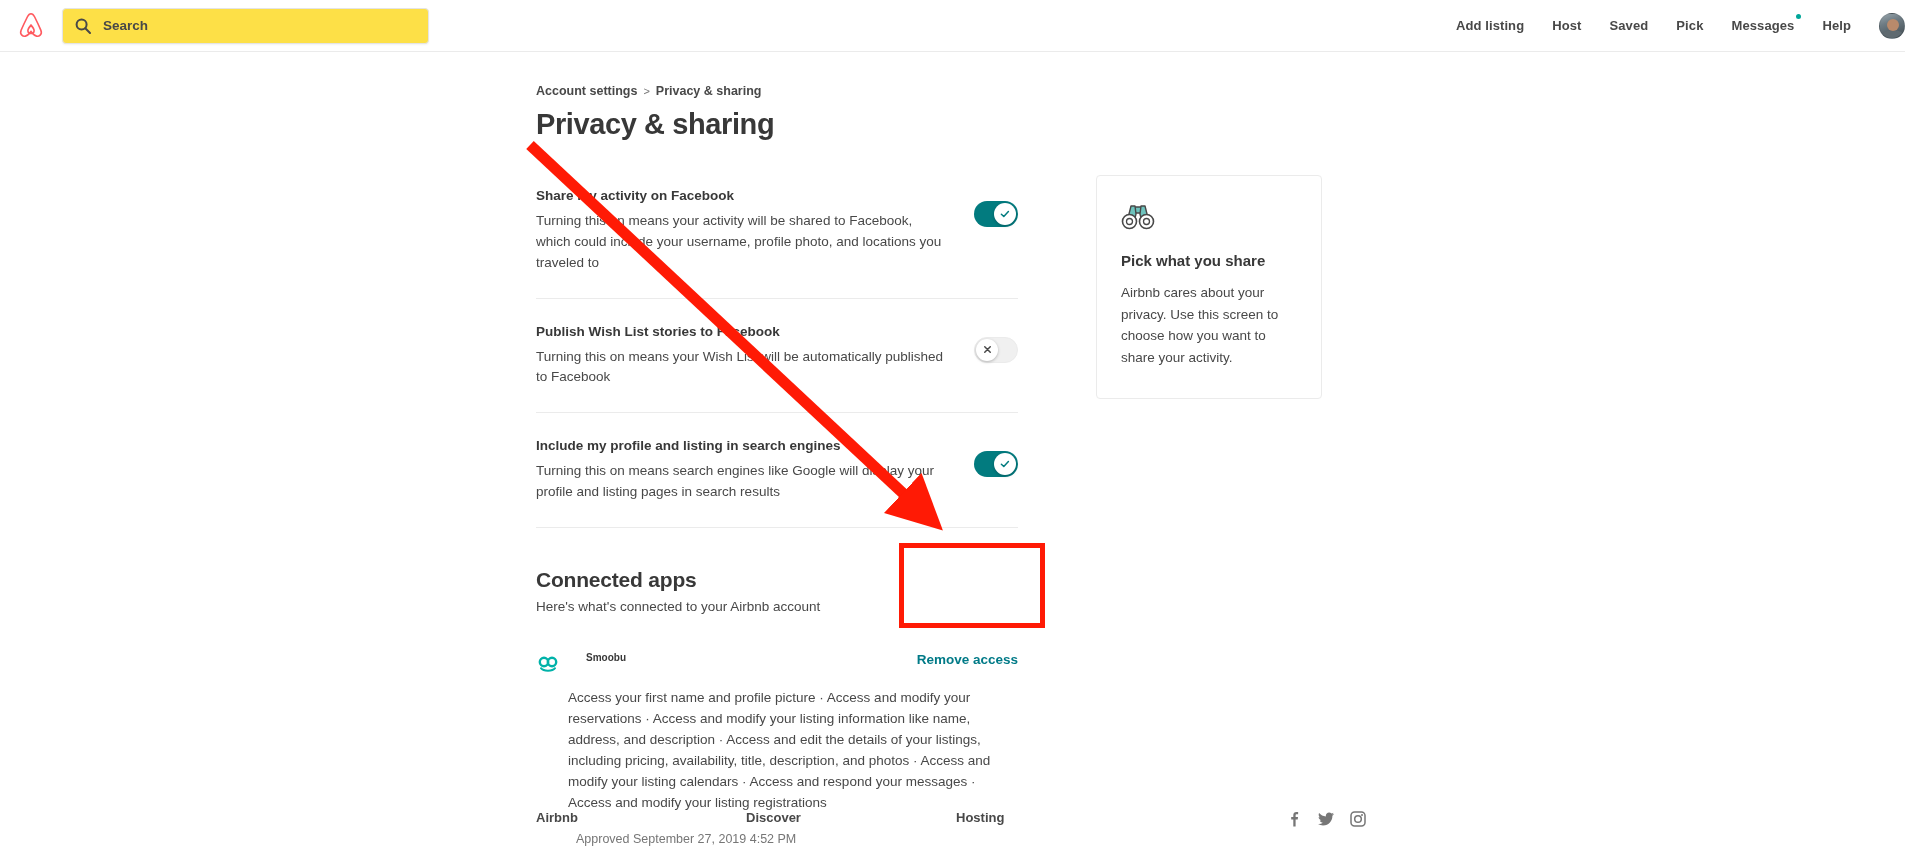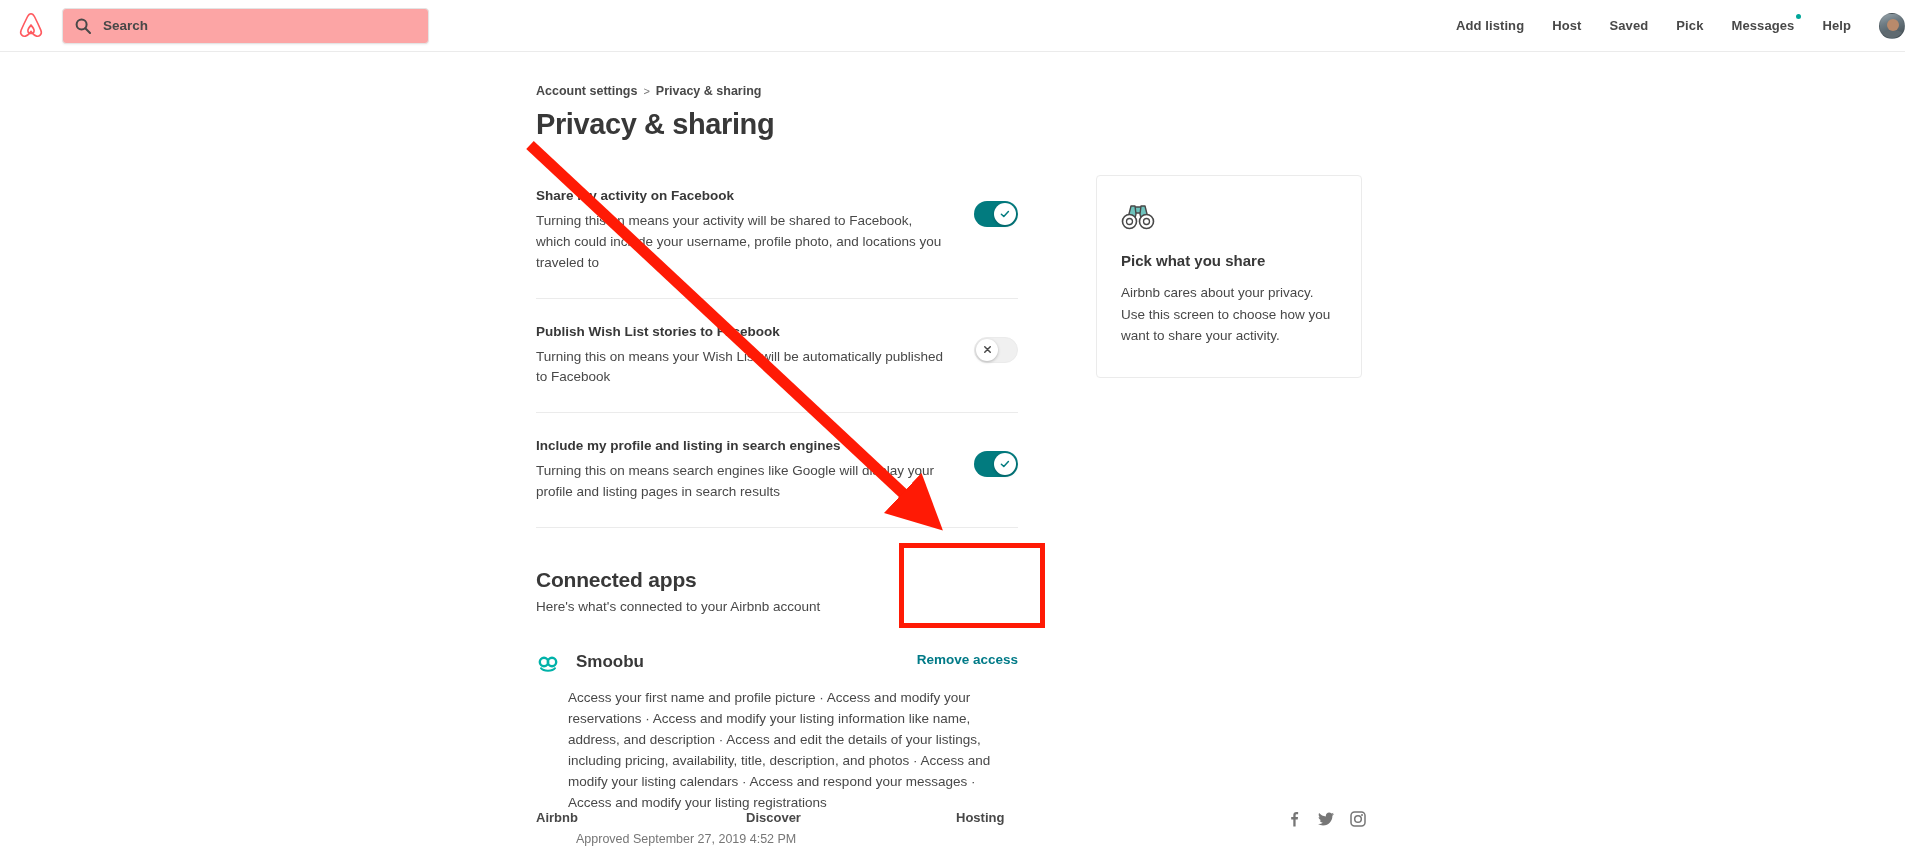--- a/index.html
+++ b/index.html
@@ -22,21 +22,21 @@
   }
   .logo-wrap {
     width: 62px; height: 52px;
     display: flex; align-items: center; justify-content: center;
     flex: 0 0 auto;
   }
   .search-box {
     width: 367px; height: 36px;
     border: 1px solid #e4e4e4;
     border-radius: 4px;
-    background: #fca5a5;
+    background: #fde047;
     display: flex; align-items: center;
     padding: 0 12px;
     box-shadow: 0 1px 2px rgba(0,0,0,0.05);
     flex: 0 0 auto;
   }
   .search-icon { width: 16px; height: 16px; flex:0 0 auto; display:block; margin-right: 12px; }
   .search-input {
     border: none; outline: none; background: transparent;
     font-family: "Liberation Sans", sans-serif;
     font-size: 13.5px; color: #484848; font-weight: 600;
@@ -69,21 +69,21 @@
   }
   .avatar .body {
     position:absolute; left: 2px; bottom: -4px;
     width: 22px; height: 12px; border-radius: 50% 50% 0 0;
     background:#5f6a70;
   }
 
   
   .content { position: absolute; top: 52px; left: 0; width: 1905px; }
   .col-main { position: absolute; left: 536px; top: 32px; width: 482px; }
-  .col-side { position: absolute; left: 1096px; top: 123px; width: 266px; }
+  .col-side { position: absolute; left: 1096px; top: 123px; width: 226px; }
 
   .breadcrumb { display: flex; align-items: center; font-size: 12.5px; gap: 6px; }
   .crumb { color: #484848; font-weight: 600; cursor: pointer; }
   .crumb-sep { color: #767676; font-size: 11px; }
   .crumb-current { color: #484848; font-weight: 600; }
 
   .page-title {
     font-size: 29px; font-weight: 700; color: #383838;
     margin-top: 10px; letter-spacing: -0.4px;
   }
@@ -123,21 +123,21 @@
   .section-connected { margin-top: 40px; }
   .section-heading {
     font-size: 21px; font-weight: 700; color: #383838;
     letter-spacing: -0.2px;
   }
   .section-sub { font-size: 13.5px; color: #484848; margin-top: 7px; }
 
   .app-block { margin-top: 38px; padding-bottom: 30px; border-bottom: 1px solid #ebebeb; }
   .app-head { display: flex; align-items: flex-start; }
   .app-logo { width: 24px; height: 24px; flex: 0 0 auto; margin-right: 16px; margin-top:1px;}
-  .app-name { font-size: 17px; font-weight: 700; color: #383838; flex: 1 1 auto; }
+  .app-name { font-size: 10px; font-weight: 700; color: #383838; flex: 1 1 auto; margin-left: 10px; }
   .app-action {
     font-size: 13.5px; font-weight: 700; color: #007a87;
     cursor: pointer; flex: 0 0 auto; text-decoration: none;
   }
   .app-scopes {
     margin-left: 32px; margin-top: 11px;
     font-size: 13.5px; color: #484848; line-height: 1.55;
   }
   .app-approved {
     margin-left: 40px; margin-top: 18px;

